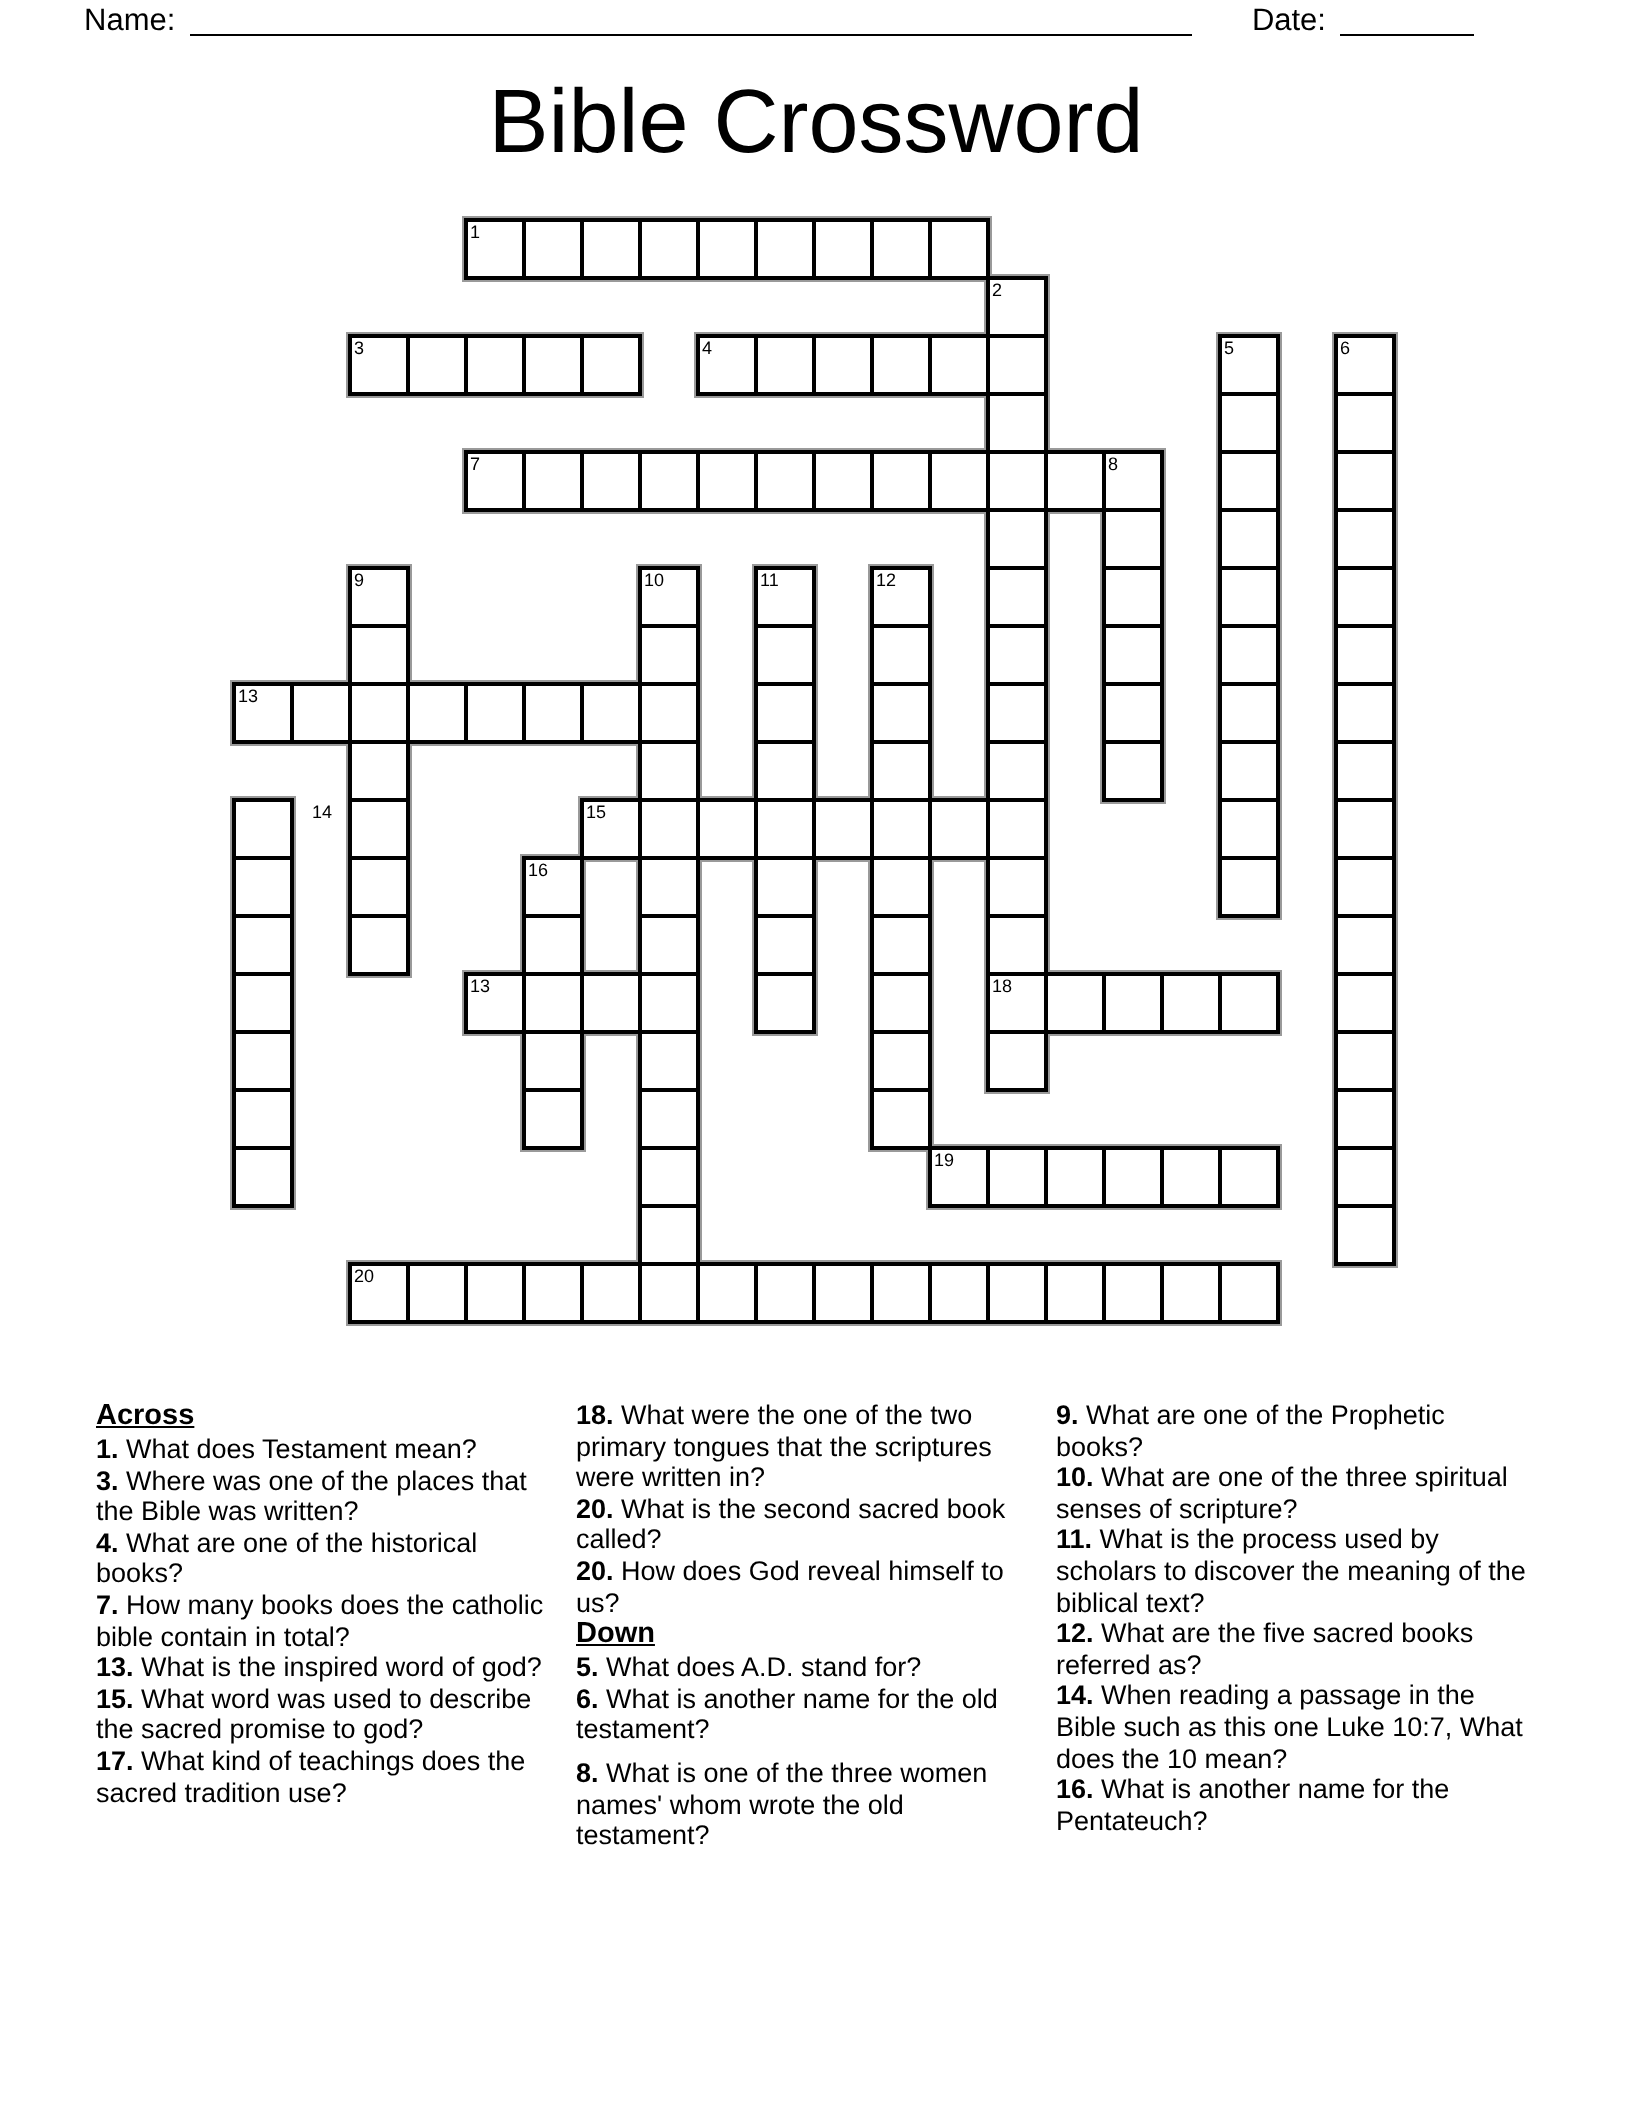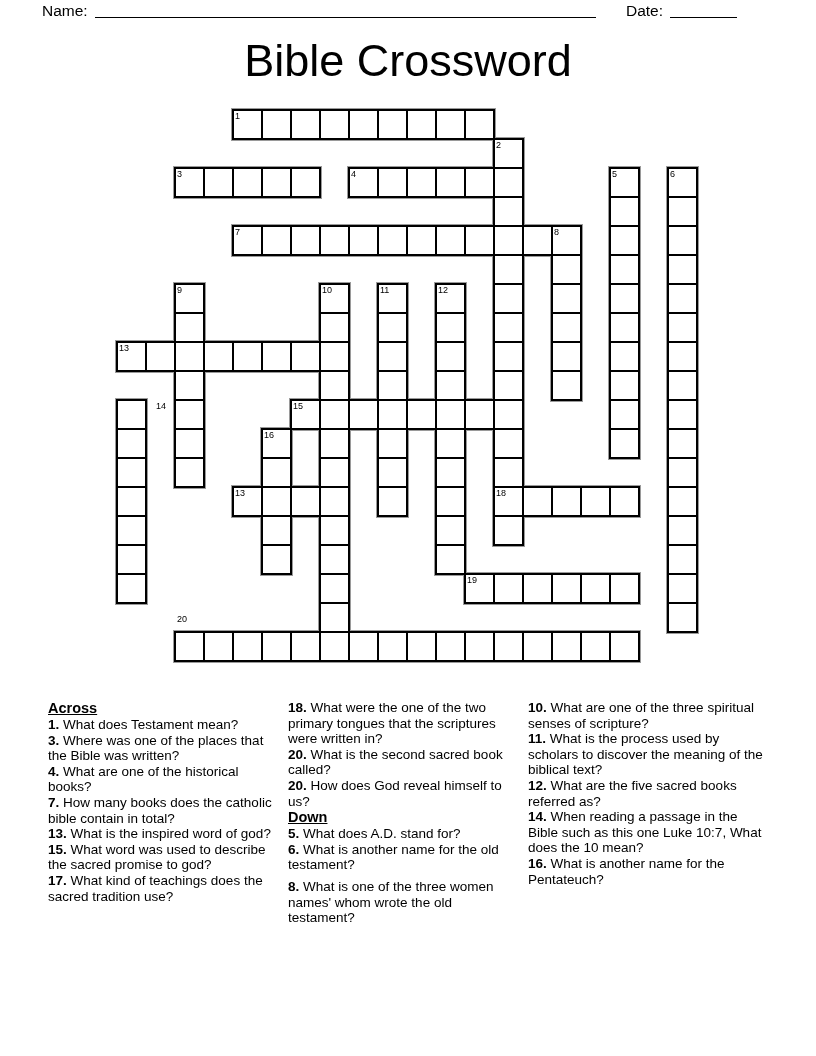--- a/index.html
+++ b/index.html
@@ -250,21 +250,21 @@
     <div class="cell-num" style="left: 322px; top: 286px;">10</div>
     <div class="cell-num" style="left: 380px; top: 286px;">11</div>
     <div class="cell-num" style="left: 438px; top: 286px;">12</div>
     <div class="cell-num" style="left: 119px; top: 344px;">13</div>
     <div class="cell-num" style="left: 119px; top: 402px; padding-left: 37px;">14</div>
     <div class="cell-num" style="left: 293px; top: 402px;">15</div>
     <div class="cell-num" style="left: 264px; top: 431px;">16</div>
     <div class="cell-num" style="left: 235px; top: 489px;">13</div>
     <div class="cell-num" style="left: 496px; top: 489px;">18</div>
     <div class="cell-num" style="left: 467px; top: 576px;">19</div>
-    <div class="cell-num" style="left: 177px; top: 615px;">20</div>
+    <div class="cell-num" style="left: 177px; top: 634px;">20</div>
   </div>
 
 <div class="clue-col" id="clue-col-1" style="left:48px;width:232px;">
     <div class="clue-header">Across</div>
     <div class="clue"><span class="cnum">1.</span> What does Testament mean?</div>
     <div class="clue"><span class="cnum">3.</span> Where was one of the places that the Bible was written?</div>
     <div class="clue"><span class="cnum">4.</span> What are one of the historical books?</div>
     <div class="clue"><span class="cnum">7.</span> How many books does the catholic bible contain in total?</div>
     <div class="clue"><span class="cnum">13.</span> What is the inspired word of god?</div>
     <div class="clue"><span class="cnum">15.</span> What word was used to describe the sacred promise to god?</div>
@@ -273,18 +273,19 @@
 <div class="clue-col" id="clue-col-2" style="left:288px;width:232px;">
     <div class="clue"><span class="cnum">18.</span> What were the one of the two primary tongues that the scriptures were written in?</div>
     <div class="clue"><span class="cnum">20.</span> What is the second sacred book called?</div>
     <div class="clue"><span class="cnum">20.</span> How does God reveal himself to us?</div>
     <div class="clue-header">Down</div>
     <div class="clue"><span class="cnum">5.</span> What does A.D. stand for?</div>
     <div class="clue"><span class="cnum">6.</span> What is another name for the old testament?</div>
     <div class="clue gap-before"><span class="cnum">8.</span> What is one of the three women names' whom wrote the old testament?</div>
   </div>
 <div class="clue-col" id="clue-col-3" style="left:528px;width:236px;">
+    <div class="clue"><span class="cnum">9.</span> What are one of the Prophetic books?</div>
     <div class="clue"><span class="cnum">10.</span> What are one of the three spiritual senses of scripture?</div>
     <div class="clue"><span class="cnum">11.</span> What is the process used by scholars to discover the meaning of the biblical text?</div>
     <div class="clue"><span class="cnum">12.</span> What are the five sacred books referred as?</div>
     <div class="clue"><span class="cnum">14.</span> When reading a passage in the Bible such as this one Luke 10:7, What does the 10 mean?</div>
     <div class="clue"><span class="cnum">16.</span> What is another name for the Pentateuch?</div>
   </div>
 
 </body></html>

